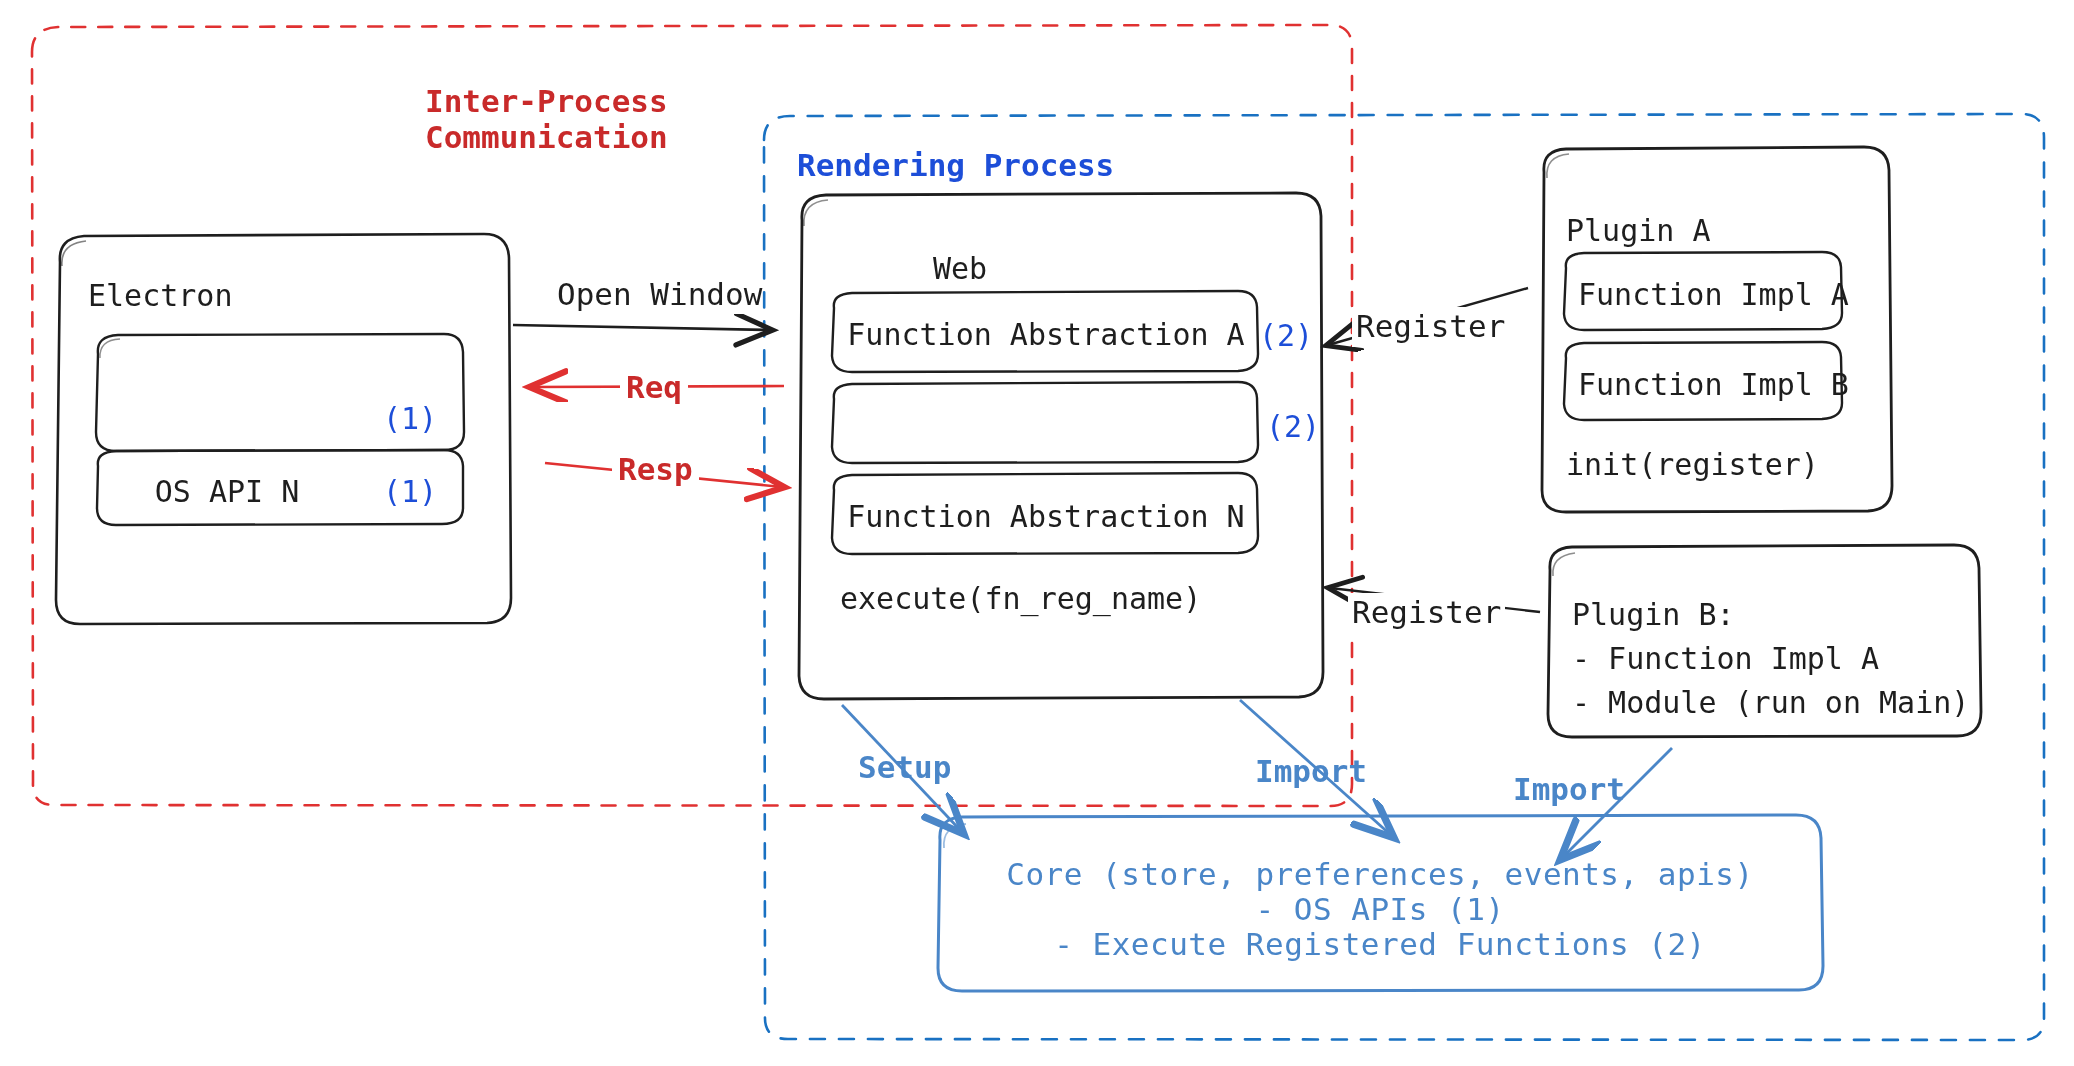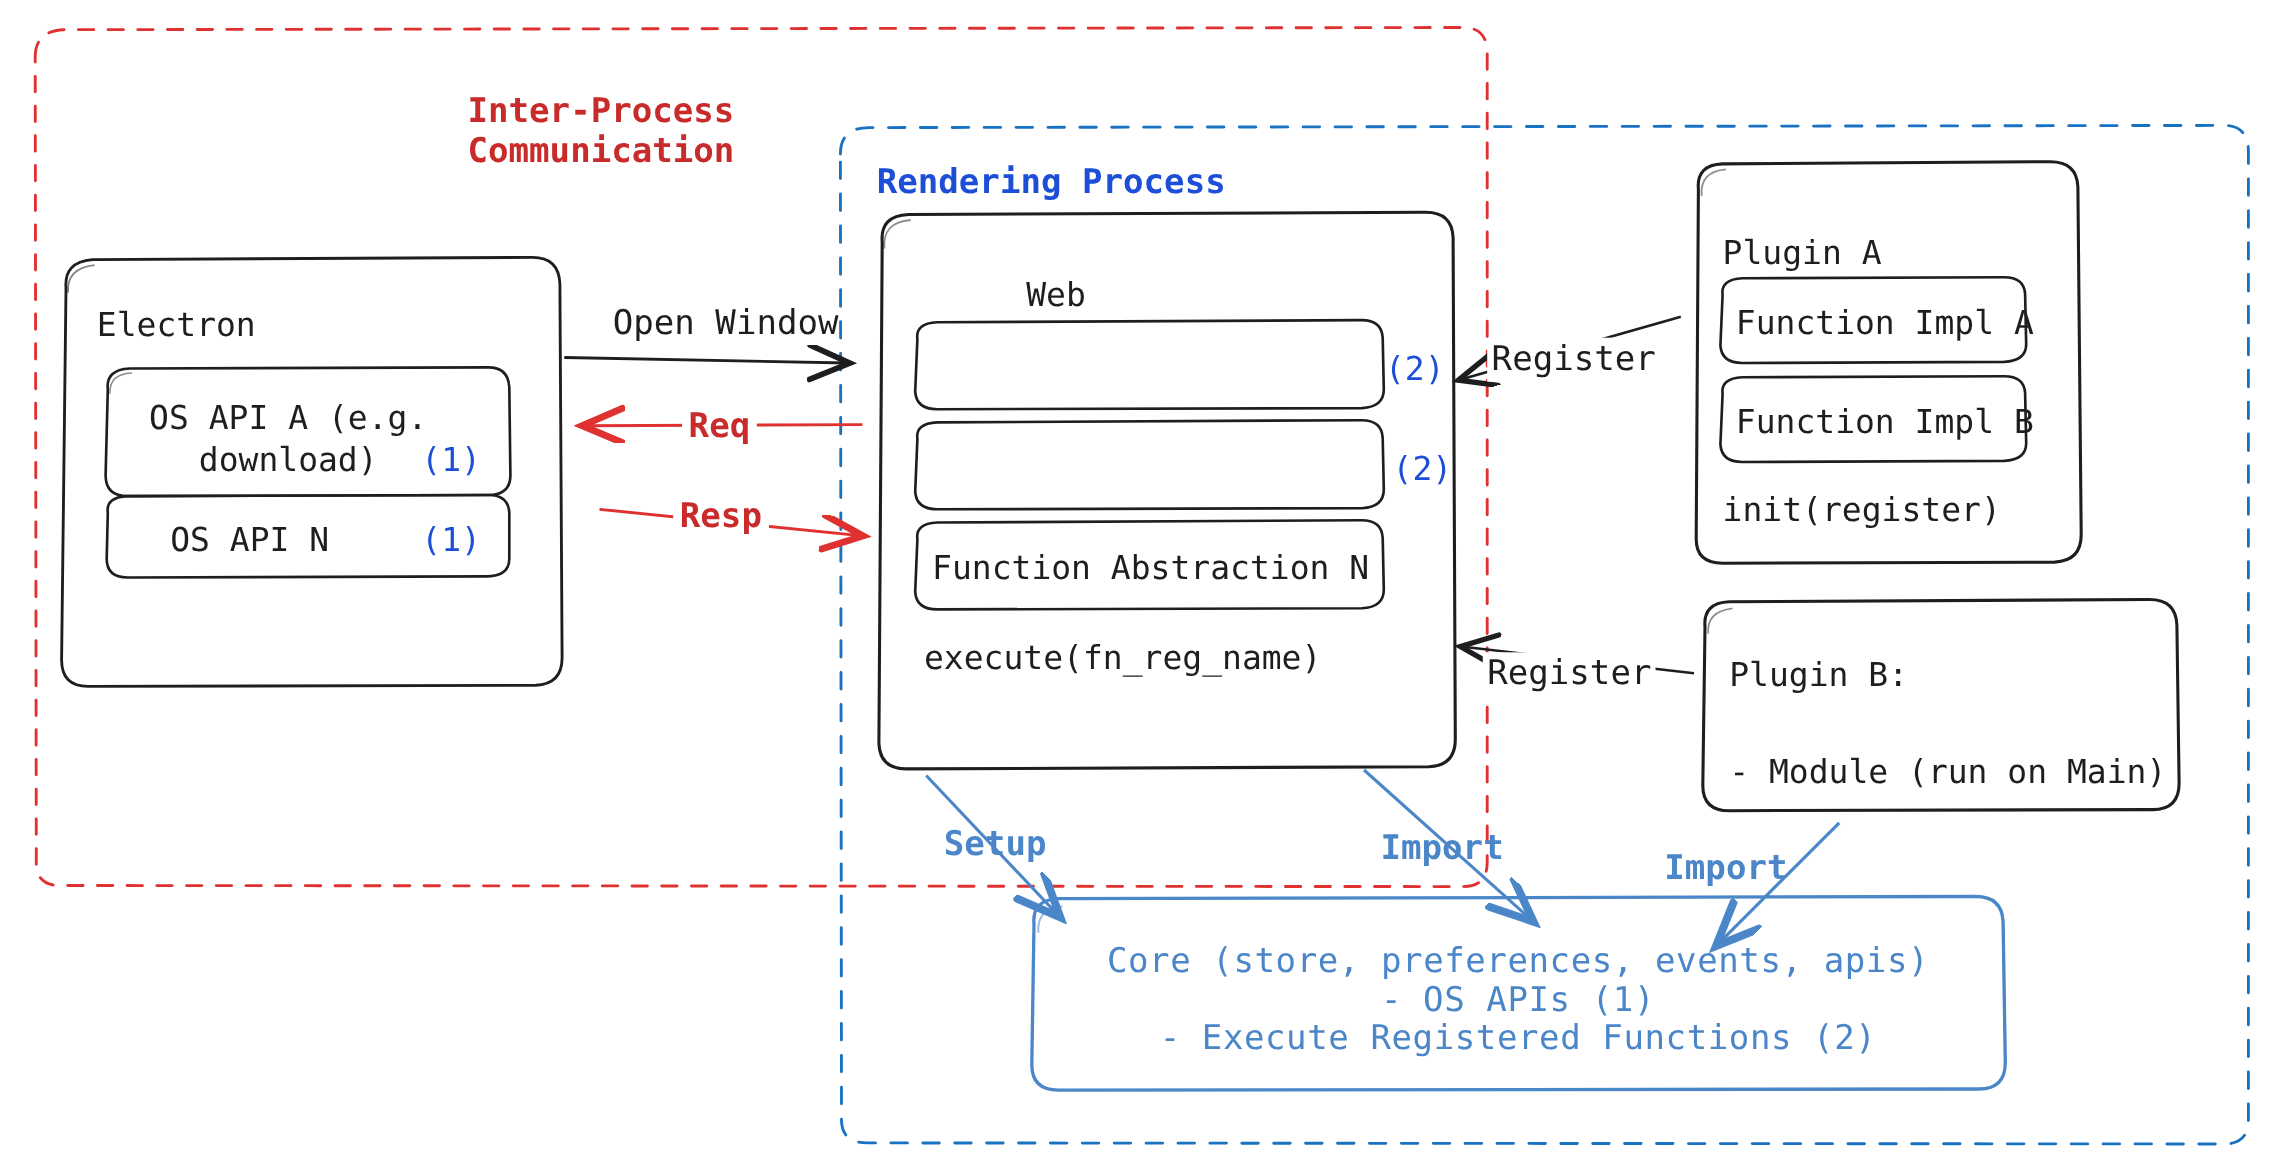--- a/index.html
+++ b/index.html
@@ -148,45 +148,45 @@
       <path d="M1672 748 L1562 858" fill="none" stroke="#4a86c8" stroke-width="2.8" marker-end="url(#ah-blue)"></path>
     </g>
   </svg>
 
   <div class="lbl t-title red bold" style="left:425px; top:82px;"><span>Inter-Process</span></div>
   <div class="lbl t-title red bold" style="left:425px; top:118px;"><span>Communication</span></div>
 
   <div class="lbl t-title blue bold" style="left:797px; top:146px;"><span>Rendering Process</span></div>
 
   <div class="lbl t-box" style="left:88px; top:277px;"><span>Electron</span></div>
-  <div class="lbl t-box center" style="left:112px; top:362px; width:300px;"><span>OS API A (e.g.
-download)</span></div>
   <div class="lbl t-box blue" style="left:383px; top:400px;"><span>(1)</span></div>
   <div class="lbl t-box center" style="left:112px; top:473px; width:230px;"><span>OS API N</span></div>
   <div class="lbl t-box blue" style="left:383px; top:473px;"><span>(1)</span></div>
 
   <div class="lbl t-arrow" style="left:557px; top:275px;"><span>Open Window</span></div>
   <div class="lbl t-arrow red bold" style="left:620px; top:368px; background:#fff; padding:0 6px;"><span>Req</span></div>
   <div class="lbl t-arrow red bold" style="left:612px; top:450px; background:#fff; padding:0 6px;"><span>Resp</span></div>
 
   <div class="lbl t-box center" style="left:900px; top:250px; width:120px;"><span>Web</span></div>
+  <div class="lbl t-box center" style="left:846px; top:316px; width:400px;"><span>Function Abstraction A</span></div>
   <div class="lbl t-box blue" style="left:1259px; top:317px;"><span>(2)</span></div>
   <div class="lbl t-box blue" style="left:1266px; top:408px;"><span>(2)</span></div>
   <div class="lbl t-box center" style="left:846px; top:498px; width:400px;"><span>Function Abstraction N</span></div>
   <div class="lbl t-box" style="left:840px; top:580px;"><span>execute(fn_reg_name)</span></div>
 
   <div class="lbl t-box" style="left:1566px; top:212px;"><span>Plugin A</span></div>
   <div class="lbl t-box center" style="left:1578px; top:276px; width:252px;"><span>Function Impl A</span></div>
   <div class="lbl t-box center" style="left:1578px; top:366px; width:252px;"><span>Function Impl B</span></div>
   <div class="lbl t-box" style="left:1566px; top:446px;"><span>init(register)</span></div>
 
   <div class="lbl t-arrow" style="left:1352px; top:307px; background:#fff; padding:0 4px;"><span>Register</span></div>
   <div class="lbl t-arrow" style="left:1348px; top:593px; background:#fff; padding:0 4px;"><span>Register</span></div>
 
   <div class="lbl t-box" style="left:1572px; top:596px;"><span>Plugin B:</span></div>
+  <div class="lbl t-box" style="left:1572px; top:640px;"><span>- Function Impl A</span></div>
   <div class="lbl t-box" style="left:1572px; top:684px;"><span>- Module (run on Main)</span></div>
 
   <div class="lbl t-arrow blue-soft bold" style="left:858px; top:748px;"><span>Setup</span></div>
   <div class="lbl t-arrow blue-soft bold" style="left:1255px; top:752px;"><span>Import</span></div>
   <div class="lbl t-arrow blue-soft bold" style="left:1513px; top:770px;"><span>Import</span></div>
 
   <div class="lbl t-core blue-soft center" style="left:940px; top:855px; width:880px;"><span>Core (store, preferences, events, apis)</span></div>
   <div class="lbl t-core blue-soft center" style="left:940px; top:890px; width:880px;"><span>- OS APIs (1)</span></div>
   <div class="lbl t-core blue-soft center" style="left:940px; top:925px; width:880px;"><span>- Execute Registered Functions (2)</span></div>
 

